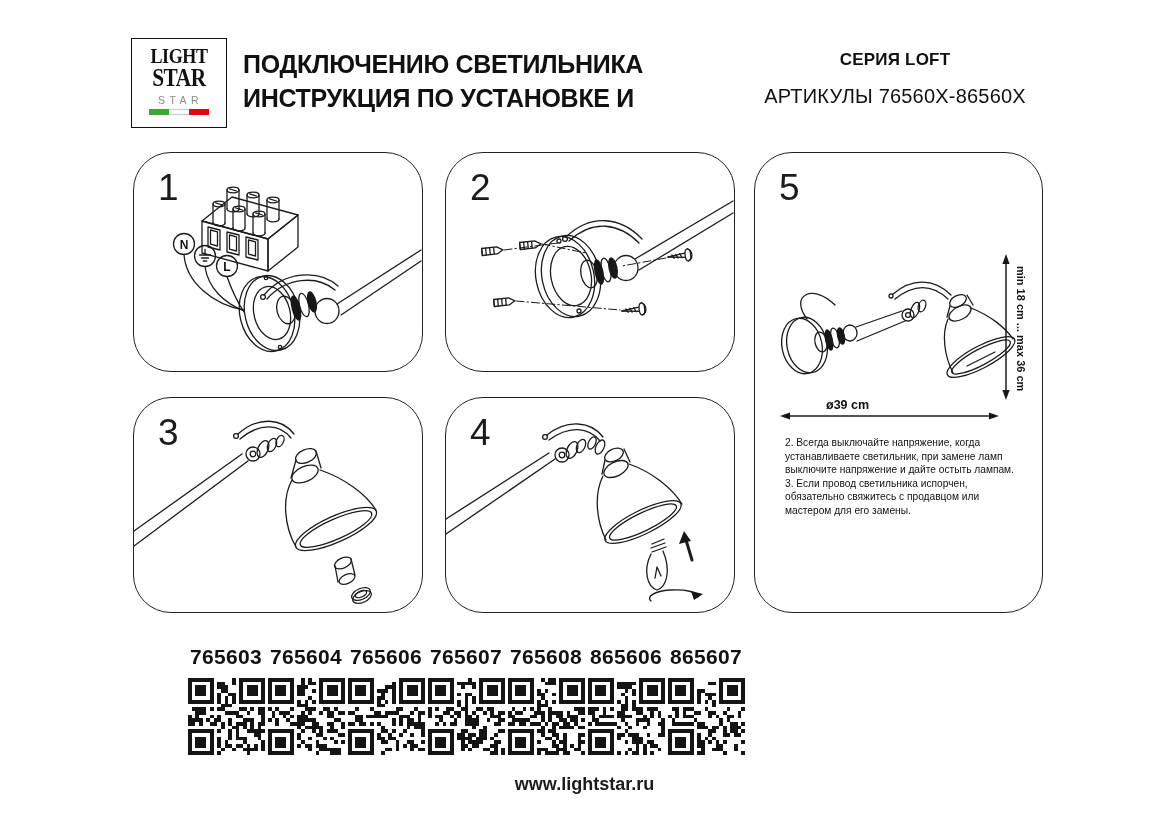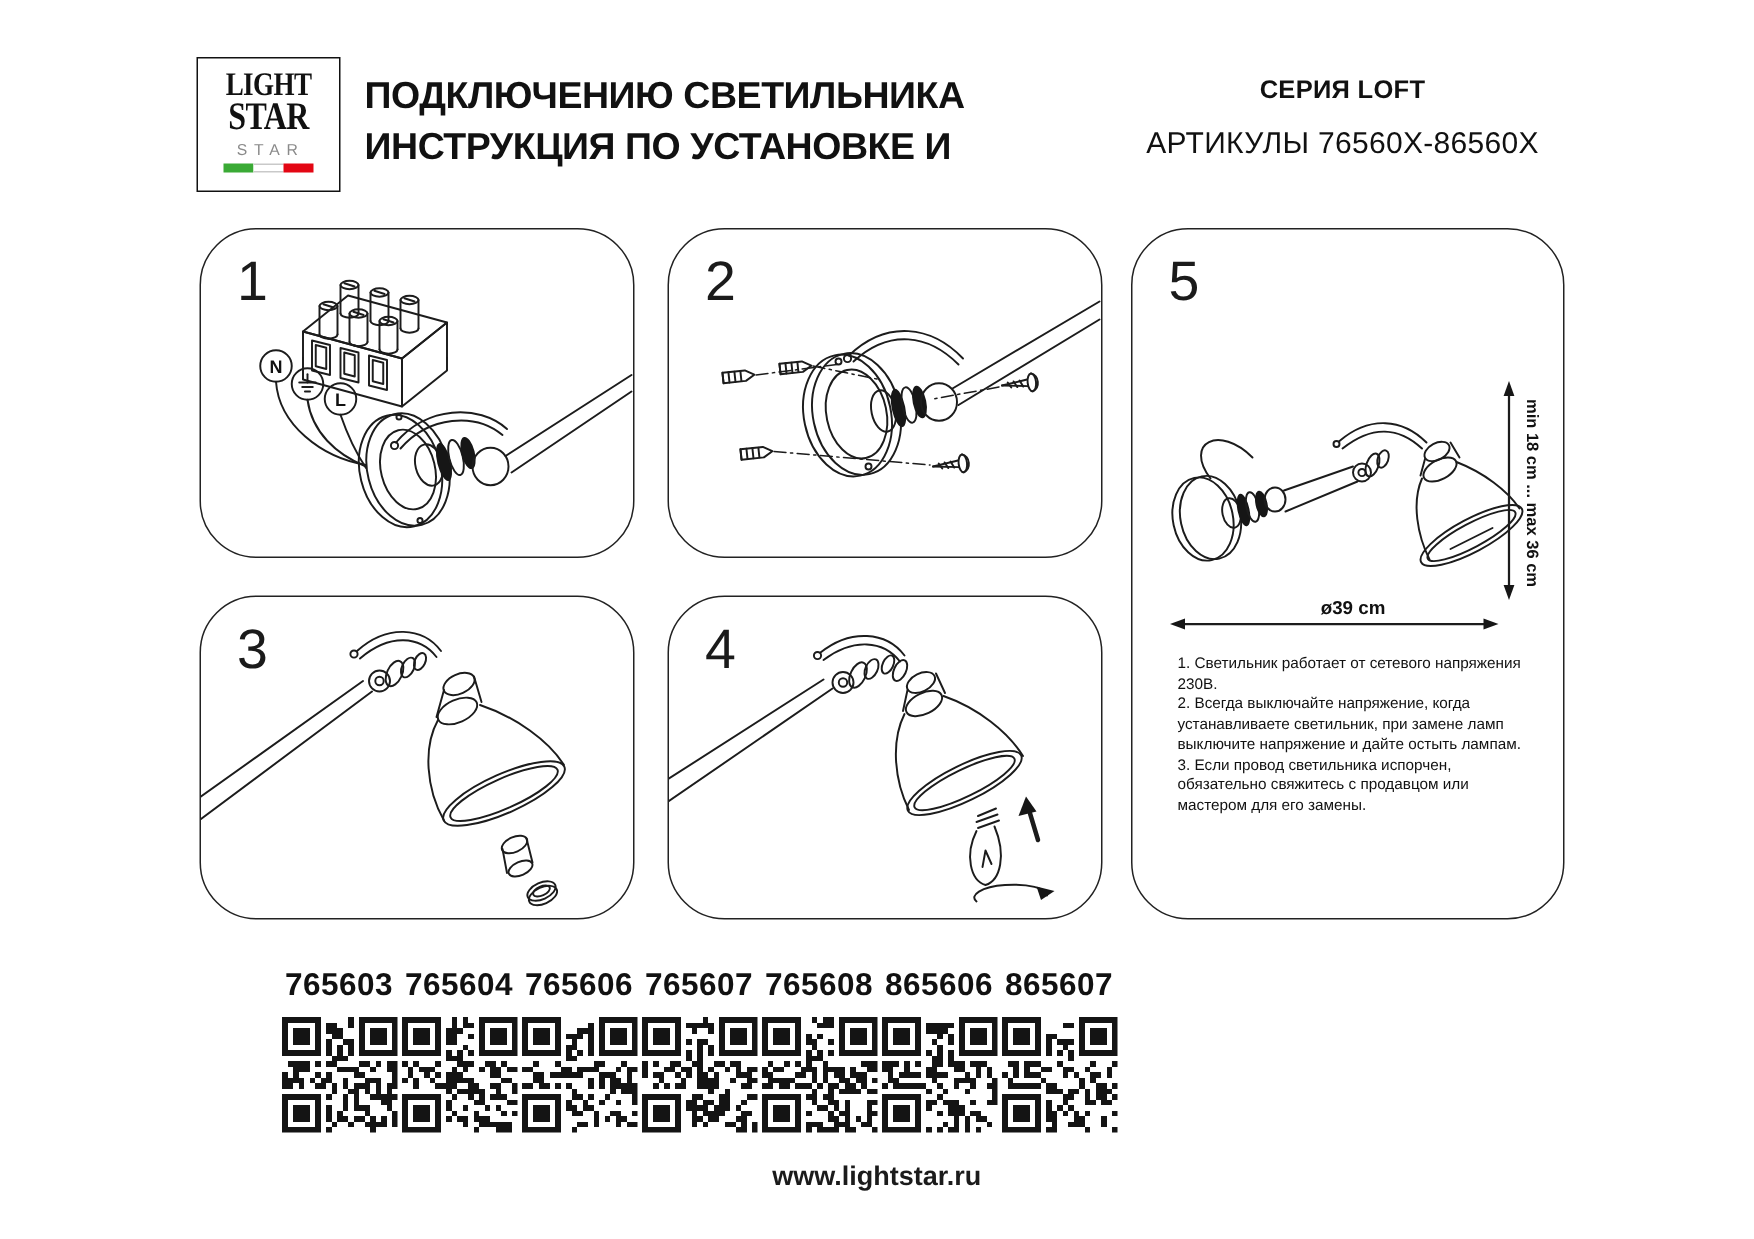--- a/index.html
+++ b/index.html
@@ -39,21 +39,21 @@
   .art path,.art ellipse,.art circle,.art line,.art polyline,.art rect{
       fill:none;stroke:#1c1c1c;stroke-width:1.3;stroke-linecap:round;stroke-linejoin:round;}
   .art .fb{fill:#161616;stroke:none;}
   .art .dash{stroke-dasharray:8 3 1.5 3;stroke-width:1;}
   .art .dim{stroke-width:1.5;}
   .art .thick{stroke-width:3;}
   .art text{fill:#111;stroke:none;font-family:"Liberation Sans",sans-serif;font-weight:700;}
 
   .dim-v-label{position:absolute;left:272px;top:113px;font-size:11px;font-weight:700;
                white-space:nowrap;transform:rotate(90deg);transform-origin:0 0;color:#111;}
-  .dim-h-label{position:absolute;left:87px;top:245px;width:120px;text-align:center;
+  .dim-h-label{position:absolute;left:71px;top:245px;width:120px;
                font-size:12.5px;font-weight:700;color:#111;}
   .warnings{position:absolute;left:30px;top:283px;width:240px;font-size:10.2px;
             line-height:13.5px;color:#111;}
   .warnings p{margin:0;}
 
   
   #articles-row{position:absolute;left:186px;top:645px;width:804px;height:125px;
                 display:flex;}
   .article-col{width:80px;display:flex;flex-direction:column;align-items:center;}
   .article-code{font-size:21px;font-weight:700;color:#111;margin-bottom:9px;letter-spacing:.3px;}
@@ -340,21 +340,20 @@
       </g>
       <g>
         <line class="dim" x1="32" y1="263" x2="237" y2="263"></line>
         <polygon class="fb" points="25,263 35,259.4 35,266.6"></polygon>
         <polygon class="fb" points="244,263 234,259.4 234,266.6"></polygon>
       </g>
     </svg>
     <div class="dim-v-label">min 18 cm ... max 36 cm</div>
     <div class="dim-h-label">ø39 cm</div>
     <div class="warnings">
-      <p>1. Светильник работает от сетевого напряжения 230В.</p>
       <p>2. Всегда выключайте напряжение, когда устанавливаете светильник, при замене ламп выключите напряжение и дайте остыть лампам.</p>
       <p>3. Если провод светильника испорчен, обязательно свяжитесь с продавцом или мастером для его замены.</p>
     </div>
   </div>
 
   <div id="articles-row">
       <div class="article-col">
         <div class="article-code">765603</div>
         <div class="qr-wrap"><svg width="77" height="77" viewBox="0 0 75.6 75.6" fill="#141414" shape-rendering="crispEdges">
             <rect x="0.00" y="0.00" width="3.66" height="3.66"></rect>

